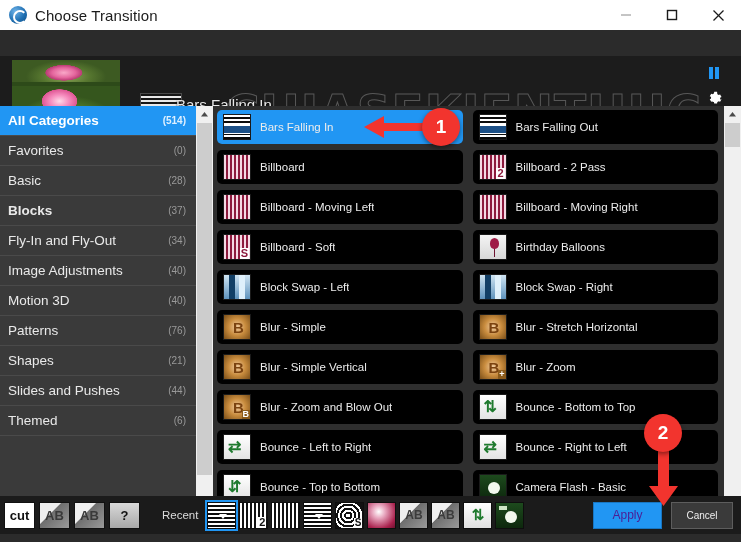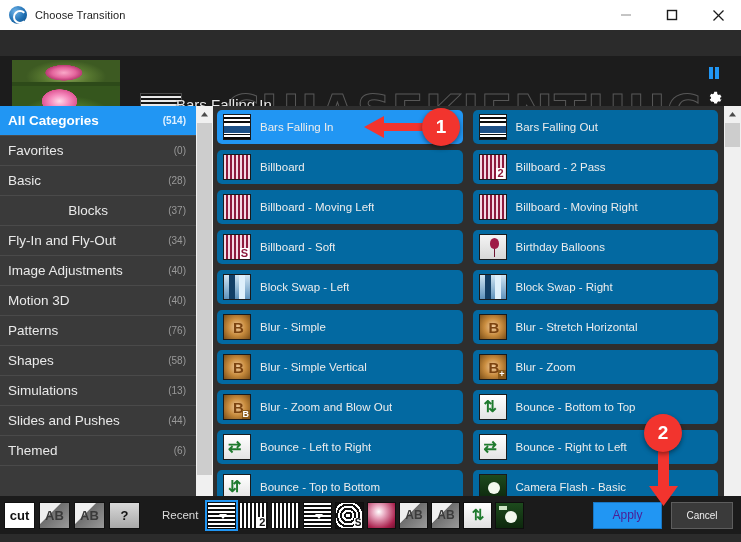--- a/index.html
+++ b/index.html
@@ -8,21 +8,21 @@
   #app{ position:relative; width:741px; height:542px; overflow:hidden; }
 
   
   .titlebar{ position:absolute; left:0; top:0; width:741px; height:30px;
     background:#ffffff; display:flex; align-items:center; }
   .tb-icon{ width:18px; height:18px; margin-left:9px; margin-right:8px;
     border-radius:50%; background:radial-gradient(circle at 35% 30%,#6fb3e8 0%,#1f6fb2 55%,#0d4a80 100%);
     position:relative; flex:none; }
   .tb-icon::after{ content:""; position:absolute; left:4px; top:4px; width:10px; height:10px;
     border-radius:50%; border:2px solid #fff; border-right-color:transparent; }
-  .tb-title{ font-size:11px; color:#1b1b1b; letter-spacing:.1px; }
+  .tb-title{ font-size:15px; color:#1b1b1b; letter-spacing:.1px; }
   .winbtns{ margin-left:auto; display:flex; height:30px; }
   .winbtn{ width:46px; height:30px; display:flex; align-items:center; justify-content:center; }
   .winbtn svg{ display:block; }
 
   
   .preview{ position:absolute; left:0; top:30px; width:741px; height:76px;
     background:#1c1c1c; overflow:hidden;margin-top:26px; }
   .thumb{ position:absolute; left:12px; top:4px; width:108px; height:68px;
     background:#2f4d1e; overflow:hidden; border:0; }
   .thumb .top{ position:absolute; left:0; top:0; width:108px; height:22px;
@@ -59,35 +59,35 @@
   
   .sidebar{ position:absolute; left:0; top:106px; width:196px; height:398px;
     background:#3a3a3a; overflow:hidden; }
   .cat{ position:relative; height:30px; display:flex; align-items:center;
     padding:0 10px 0 8px; color:#e9e9e9; font-size:13.5px;
     border-bottom:1px solid #4a4a4a; background:#3a3a3a; }
   .cat .nm{ flex:1; white-space:nowrap; overflow:hidden; }
   .cat .ct{ font-size:10px; color:#9a9a9a; }
   .cat.sel{ background:#2196f3; color:#fff; font-weight:bold; }
   .cat.sel .ct{ color:#dff0ff; }
-  .cat.bold .nm{ font-weight:normal;text-align:center; }
+  .cat.bold .nm{ font-weight:bold; }
   .sb-scroll{ position:absolute; left:196px; top:106px; width:17px; height:398px;
     background:#f0f0f0; }
   .sb-scroll .arw{ height:17px; display:flex; align-items:center; justify-content:center;
     background:#f0f0f0; }
   .sb-scroll .thumb2{ position:absolute; left:1px; top:17px; width:15px; height:352px;
     background:#cdcdcd; }
 
   
   .listwrap{ position:absolute; left:213px; top:106px; width:511px; height:398px;
     background:#2e2e2e; overflow:hidden; }
   .grid{ position:relative; display:grid; grid-template-columns:1fr 1fr; gap:6px 10px;
     padding:4px 6px 4px 4px; }
   .item{ position:relative; display:flex; align-items:center; height:34px;
-    background:#0369a1; border-radius:5px; padding:0 6px; gap:9px; }
+    background:#000000; border-radius:5px; padding:0 6px; gap:9px; }
   .item.sel{ background:#2196f3; }
   .tile{ width:28px; height:26px; flex:none; border:1px solid #1a1a1a; background:#111;
     position:relative; overflow:hidden; }
   .lbl{ font-size:11.5px; color:#ececec; white-space:nowrap; overflow:hidden; }
 
   
   .t-bars{ background:repeating-linear-gradient(#fff 0 2px, #0b0b0b 2px 4px); }
   .t-bars::after{ content:""; position:absolute; left:0; top:10px; width:100%; height:7px;
     background:#1b4f86; border-top:1px solid #fff; border-bottom:1px solid #fff; }
   .t-bars i{ position:absolute; left:11px; top:11px; width:0; height:0;
@@ -273,25 +273,21 @@
       <div class="cat">
         <span class="nm">Motion 3D</span>
         <span class="ct">(40)</span>
       </div>
       <div class="cat">
         <span class="nm">Patterns</span>
         <span class="ct">(76)</span>
       </div>
       <div class="cat">
         <span class="nm">Shapes</span>
-        <span class="ct">(58)</span>
-      </div>
-      <div class="cat">
-        <span class="nm">Simulations</span>
-        <span class="ct">(13)</span>
+        <span class="ct">(21)</span>
       </div>
       <div class="cat">
         <span class="nm">Slides and Pushes</span>
         <span class="ct">(44)</span>
       </div>
       <div class="cat">
         <span class="nm">Themed</span>
         <span class="ct">(6)</span>
       </div>
     </div>

